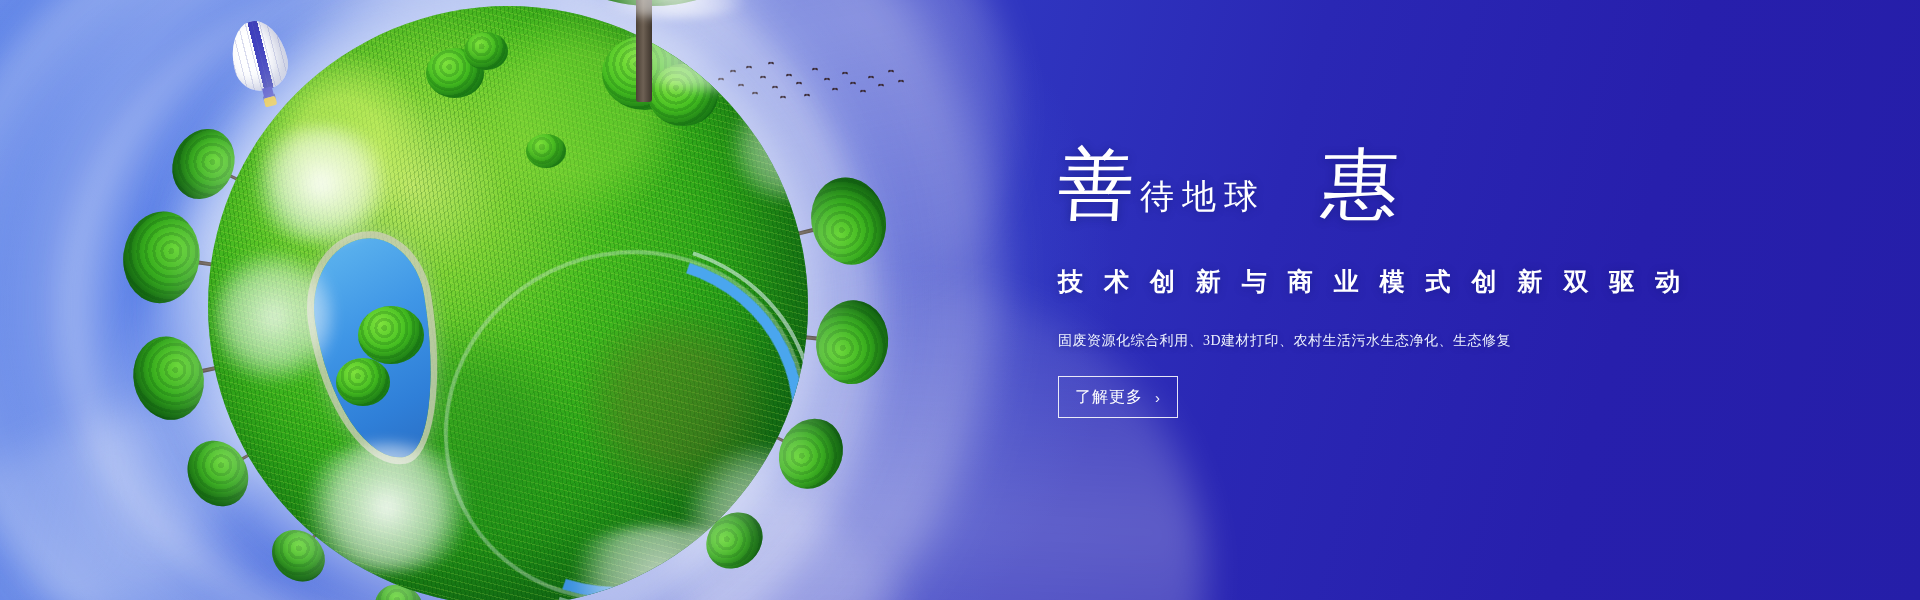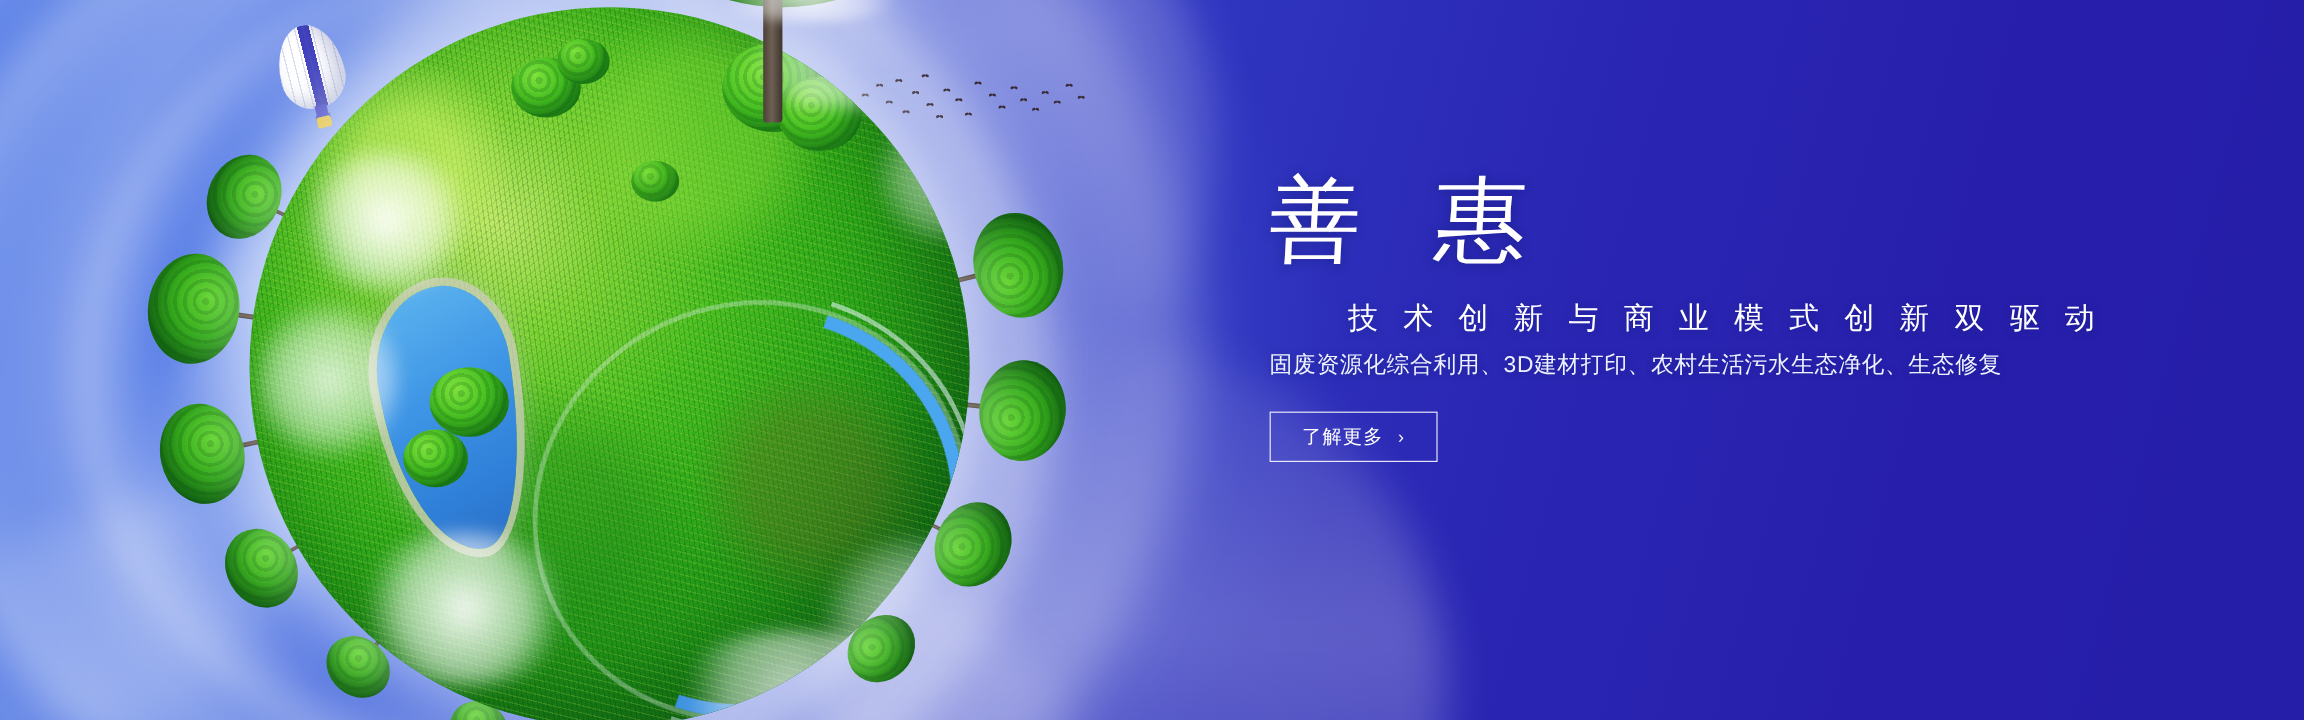--- a/index.html
+++ b/index.html
@@ -213,34 +213,34 @@
     transform:skewX(-3deg);
   }
   .small-chars{
     font-family:"Liberation Serif", serif;
     font-size:34px; line-height:1; letter-spacing:8px; font-weight:400;
     padding-bottom:6px;
     text-shadow:0 1px 8px rgba(10,20,90,0.40);
   }
 
   .subtitle{
-    margin-top:28px;
-    font-size:25px; letter-spacing:7px; font-weight:400;
+    margin-top:45px;
+    font-size:25px; letter-spacing:7px; font-weight:700;
     color:#ffffff; white-space:nowrap;
     text-shadow:0 1px 8px rgba(10,20,90,0.35);
-    text-align:center;
   }
   .desc{
-    margin-top:10px;
-    font-size:19px; letter-spacing:.5px; color:#eef2ff; white-space:nowrap;
+    margin-top:34px;
+    font-size:14px; letter-spacing:.5px; color:#eef2ff; white-space:nowrap;
     text-shadow:0 1px 6px rgba(10,20,90,0.35);
+    font-family:Liberation Serif, serif;
   }
   .cta{
     margin-top:26px; display:inline-flex; align-items:center; justify-content:center;
-    gap:12px; width:140px; height:42px;
+    gap:12px; width:120px; height:42px;
     border:1px solid rgba(255,255,255,0.88);
     background:transparent; color:#fff;
     font-size:16px; letter-spacing:1px; cursor:pointer;
     font-family:"Liberation Sans", sans-serif;
   }
   .cta .chev{ font-size:15px; opacity:.95; }
 </style>
 </head>
 <body>
 
@@ -364,20 +364,21 @@
       <div class="trunk"></div>
       <div class="wisp"></div>
     </div>
   </div>
 
   <div class="copy">
 
     <div class="headline">
       <div class="phrase">
         <span class="big-char">善</span>
+        <span class="small-chars">待地球</span>
       </div>
       <div class="phrase">
         <span class="big-char">惠</span>
       </div>
     </div>
 
     <div class="subtitle">技 术 创 新 与 商 业 模 式 创 新 双 驱 动</div>
 
     <div class="desc">固废资源化综合利用、3D建材打印、农村生活污水生态净化、生态修复</div>
 

